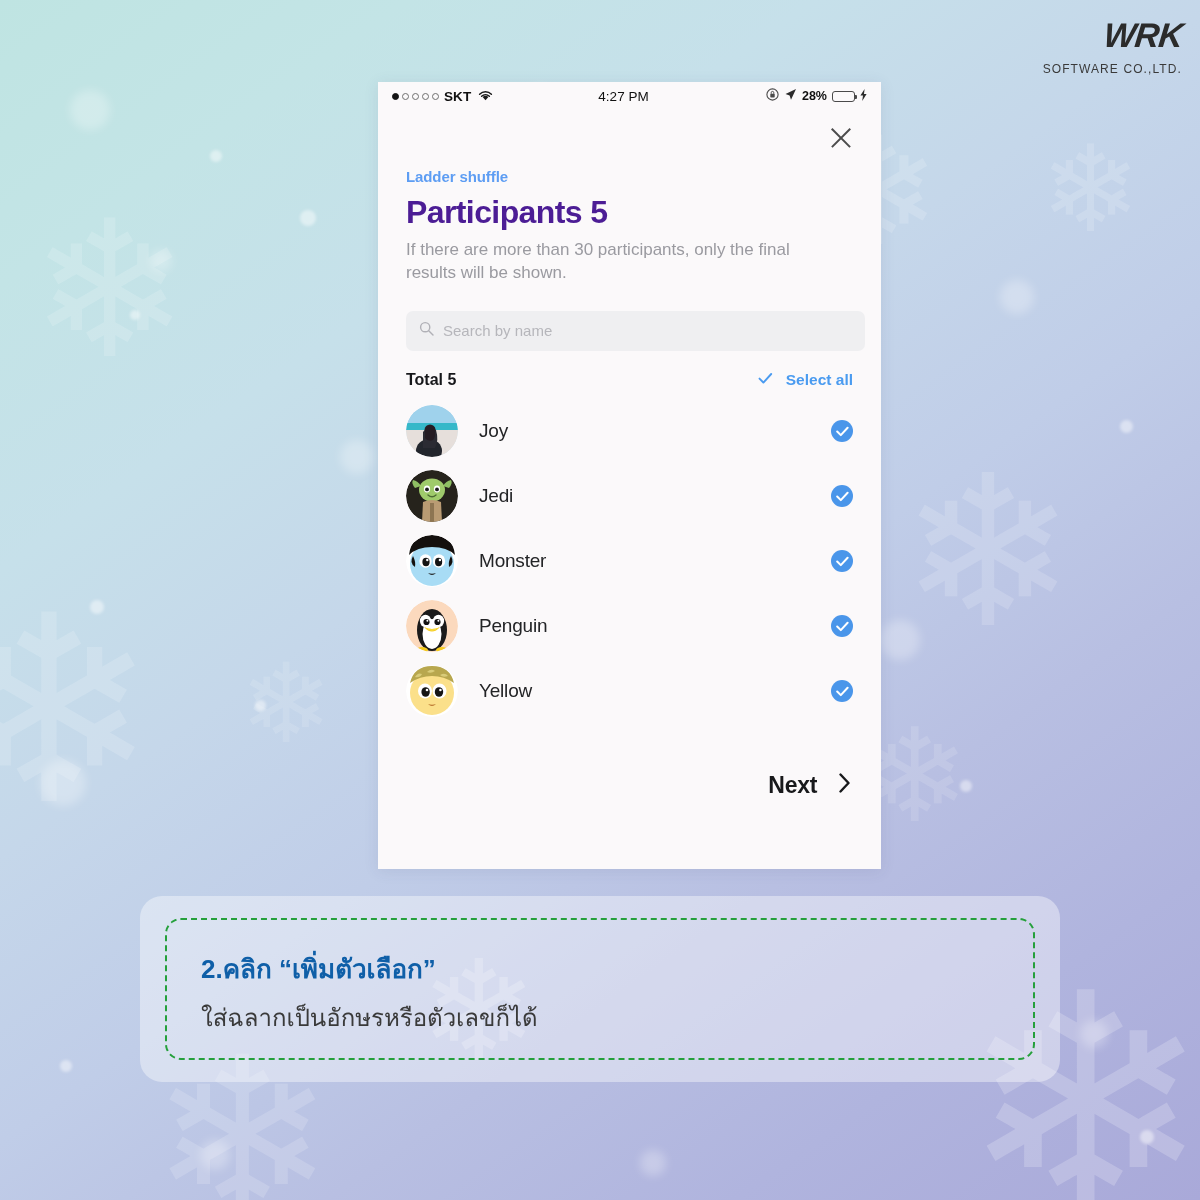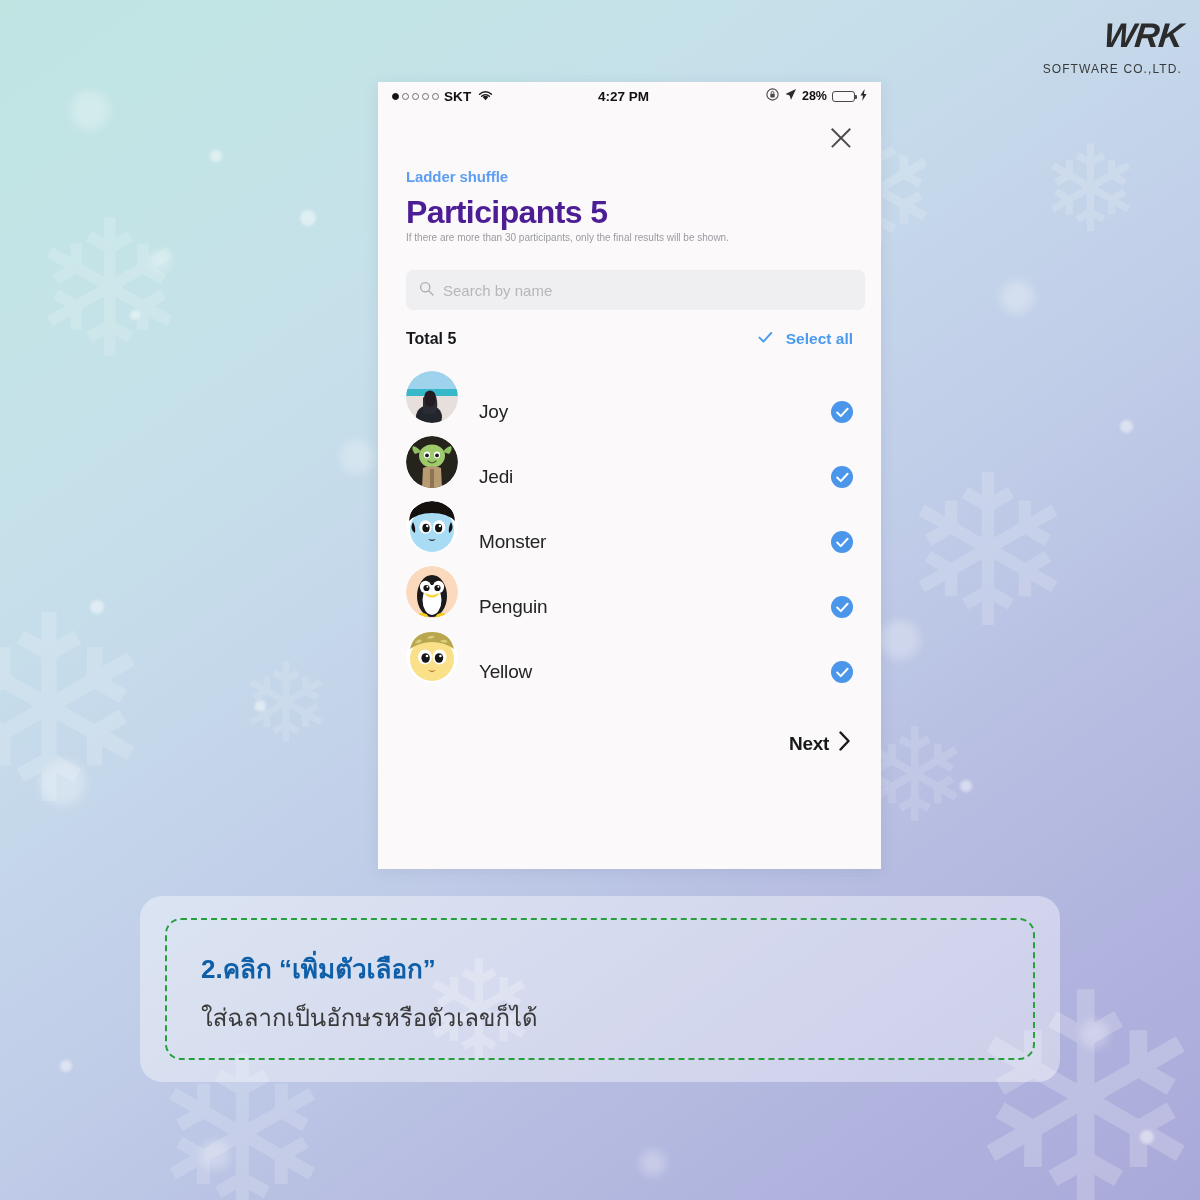--- a/index.html
+++ b/index.html
@@ -106,21 +106,21 @@
     border: 1px solid #6f6f6f;
   }
   .dot.on { background: #141414; border-color: #141414; }
   .carrier { font-size: 13.5px; font-weight: bold; letter-spacing: 0.1px; }
   .wifi { margin-left: 2px; display: inline-block; }
   .sb-center {
     position: absolute;
     left: 0; right: 12px;
     text-align: center;
     font-size: 13.5px;
-    font-weight: bold;
+    font-weight: normal;
     pointer-events: none;
   }
   .sb-right {
     margin-left: auto;
     display: flex;
     align-items: center;
     gap: 5px;
     font-size: 12.5px;
     font-weight: bold;
     z-index: 2;
@@ -177,21 +177,22 @@
     letter-spacing: -0.1px;
   }
   .title {
     font-size: 32px;
     font-weight: bold;
     color: #4c1d95;
     letter-spacing: -0.6px;
     margin-top: 9px;
   }
   .subtitle {
-    font-size: 10px;
+    margin-top: 8px;
+    font-size: 17px;
     line-height: 1.34;
     color: #9a9aa0;
     max-width: 385px;
   }
 
   
   .search-wrap { padding: 26px 16px 0 28px; }
   .search {
     height: 40px;
     background: #efeff1;
@@ -231,21 +232,21 @@
     color: #4a9bf0;
     font-size: 15.5px;
     font-weight: bold;
     cursor: pointer;
   }
 
   
   .list { padding: 10px 28px 0 28px; }
   .row {
     display: flex;
-    align-items: flex-end;
+    align-items: center;
     height: 65px;
   }
   .avatar {
     width: 52px; height: 52px;
     border-radius: 50%;
     overflow: hidden;
     flex-shrink: 0;
     position: relative;
   }
   .name {
@@ -266,22 +267,22 @@
 
   
   .next-row {
     display: flex;
     justify-content: flex-end;
     padding: 48px 30px 0 0;
   }
   .next-btn {
     display: flex;
     align-items: center;
-    gap: 9px;
-    font-size: 19px;
+    gap: 21px;
+    font-size: 23px;
     font-weight: bold;
     color: #18191b;
     cursor: pointer;
     letter-spacing: -0.3px;
   }
 
   
   .caption-card {
     position: absolute;
     left: 140px;

